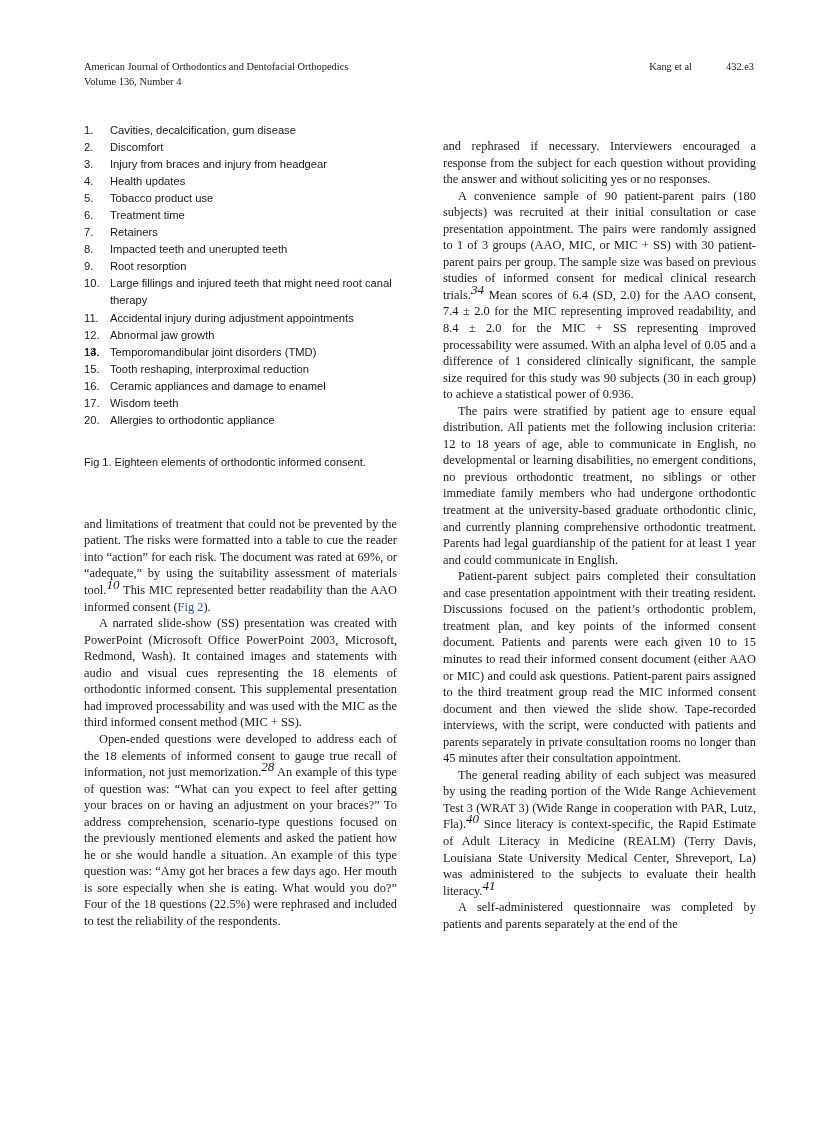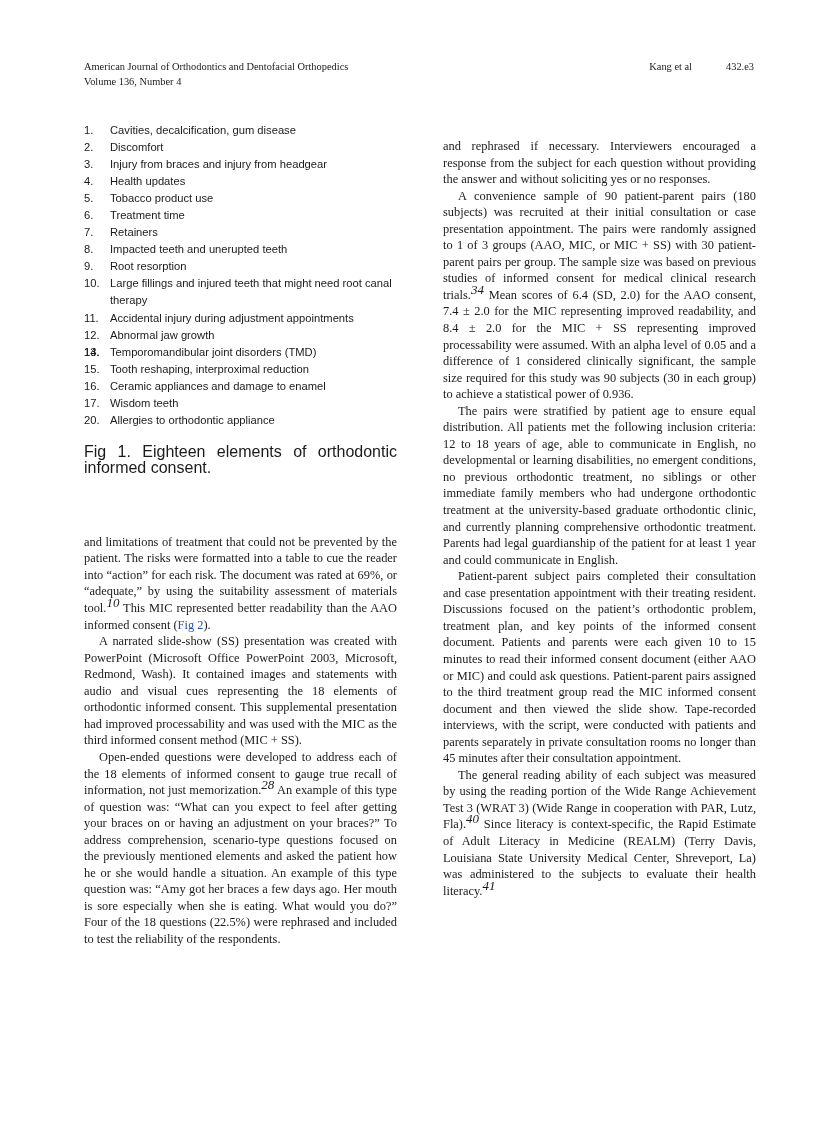--- a/index.html
+++ b/index.html
@@ -78,23 +78,23 @@
     margin: 0;
   }
   .fig-list li .num {
     position: absolute;
     left: 0;
     top: 0;
     width: 22px;
     text-align: left;
   }
   .fig-cap {
-    margin-top: 15px;
+    margin-top: 25px;
     font-family: "Liberation Sans", sans-serif;
-    font-size: 16px;
+    font-size: 11px;
     line-height: 16px;
     text-align: justify;
     color: #1a1a1a;
   }
   .fig-cap .capnum { white-space: nowrap; }
 
   
   .body-text {
     font-family: "Liberation Serif", serif;
     font-size: 12.4px;
@@ -110,21 +110,21 @@
   }
   .body-text p.noindent { text-indent: 0; }
   sup {
     font-size: 13px;
     vertical-align: super;
     line-height: 0;
     font-style: italic;
   }
   .figref { color: #2c4ea0; }
 
-  .left-body { margin-top: 58px; }
+  .left-body { margin-top: 46px; }
   .right-body { margin-top: 16px; }
 </style>
 </head>
 <body>
 
 <div class="page">
 
   <div class="runhead">
     <div class="runhead-left">
       <div>American Journal of Orthodontics and Dentofacial Orthopedics</div>
@@ -181,17 +181,18 @@
         <p class="noindent">and rephrased if necessary. Interviewers encouraged a response from the subject for each question without providing the answer and without soliciting yes or no responses.</p>
 
         <p><span>A convenience sample of 90 patient-parent pairs (180 subjects) was recruited at their initial consultation or case presentation appointment. The pairs were randomly assigned to 1 of 3 groups (AAO, MIC, or MIC + SS) with 30 patient-parent pairs per group. The sample size was based on previous studies of informed consent for medical clinical research trials.</span><sup>34</sup><span> Mean scores of 6.4 (SD, 2.0) for the AAO consent, 7.4 ± 2.0 for the MIC representing improved readability, and 8.4 ± 2.0 for the MIC + SS representing improved processability were assumed. With an alpha level of 0.05 and a difference of 1 considered clinically significant, the sample size required for this study was 90 subjects (30 in each group) to achieve a statistical power of 0.936.</span></p>
 
         <p>The pairs were stratified by patient age to ensure equal distribution. All patients met the following inclusion criteria: 12 to 18 years of age, able to communicate in English, no developmental or learning disabilities, no emergent conditions, no previous orthodontic treatment, no siblings or other immediate family members who had undergone orthodontic treatment at the university-based graduate orthodontic clinic, and currently planning comprehensive orthodontic treatment. Parents had legal guardianship of the patient for at least 1 year and could communicate in English.</p>
 
         <p>Patient-parent subject pairs completed their consultation and case presentation appointment with their treating resident. Discussions focused on the patient’s orthodontic problem, treatment plan, and key points of the informed consent document. Patients and parents were each given 10 to 15 minutes to read their informed consent document (either AAO or MIC) and could ask questions. Patient-parent pairs assigned to the third treatment group read the MIC informed consent document and then viewed the slide show. Tape-recorded interviews, with the script, were conducted with patients and parents separately in private consultation rooms no longer than 45 minutes after their consultation appointment.</p>
 
         <p><span>The general reading ability of each subject was measured by using the reading portion of the Wide Range Achievement Test 3 (WRAT 3) (Wide Range in cooperation with PAR, Lutz, Fla).</span><sup>40</sup><span> Since literacy is context-specific, the Rapid Estimate of Adult Literacy in Medicine (REALM) (Terry Davis, Louisiana State University Medical Center, Shreveport, La) was administered to the subjects to evaluate their health literacy.</span><sup>41</sup></p>
 
+        <p>A self-administered questionnaire was completed by patients and parents separately at the end of the</p>
       </div>
     </div>
 
   </div>
 </div>
 
 </body></html>

